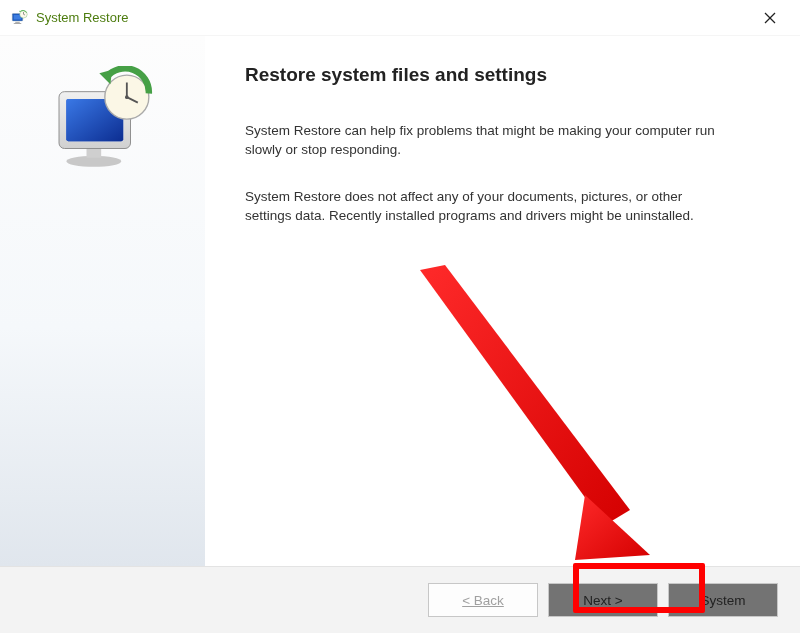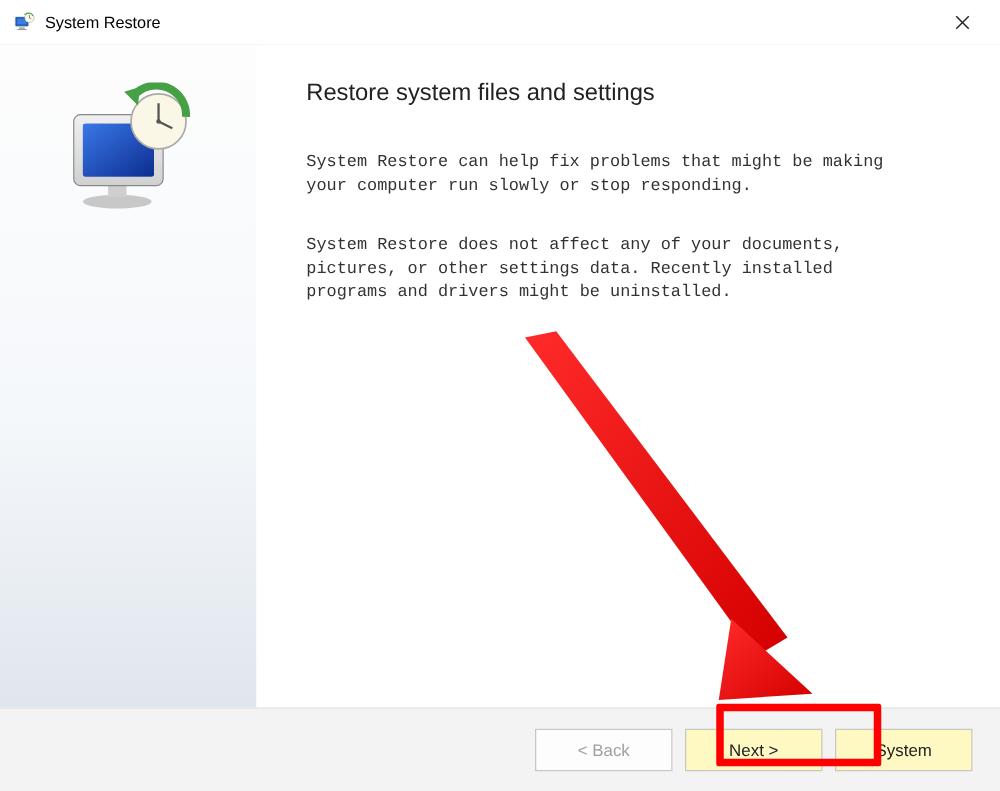--- a/index.html
+++ b/index.html
@@ -19,21 +19,21 @@
     background: #fff;
     border-bottom: 1px solid #f5f5f5;
   }
   .titlebar .app-icon {
     width: 18px; height: 18px;
     margin-right: 8px;
     display: flex; align-items: center; justify-content: center;
   }
   .titlebar .title-text {
     font-size: 13px;
-    color: #000000;
+    color: #4d7c0f;
   }
   .titlebar-spacer { flex: 1; }
   .close-btn {
     width: 40px; height: 30px;
     display: flex; align-items: center; justify-content: center;
     cursor: pointer;
     font-size: 15px;
     color: #222;
   }
 
@@ -54,57 +54,57 @@
     height: 110px;
     position: relative;
   }
   .content {
     flex: 1;
     padding: 28px 40px 0 40px;
   }
   .heading {
     font-size: 19px;
     color: #222;
-    font-weight: 400;
+    font-weight: 700;
     margin-bottom: 36px;
   }
   .para {
     font-size: 13.5px;
     color: #333;
     line-height: 1.4;
     margin-bottom: 28px;
     max-width: 480px;
-    font-family: Liberation Mono, monospace;
   }
 
   .footer {
     height: 67px;
     background: #f3f3f3;
     border-top: 1px solid #e3e3e3;
     display: flex;
     align-items: center;
     justify-content: flex-end;
     padding: 0 22px;
     gap: 10px;
   }
   .btn {
     min-width: 110px;
     height: 34px;
-    background: #fef9c3;
+    background: #737373;
     border: 1px solid #c7c7c7;
     font-size: 13.5px;
     color: #222;
     cursor: pointer;
     display: flex; align-items: center; justify-content: center;
     font-family: inherit;
   }
   .btn-disabled {
     color: #a0a0a0;
     cursor: default;
     background: #fdfdfd;
+    text-decoration: underline;
   }
 
   
   .highlight-box {
     position: absolute;
     border: 6px solid #ff0000;
     pointer-events: none;
     left: 573px;
     top: 563px;
     width: 132px;

